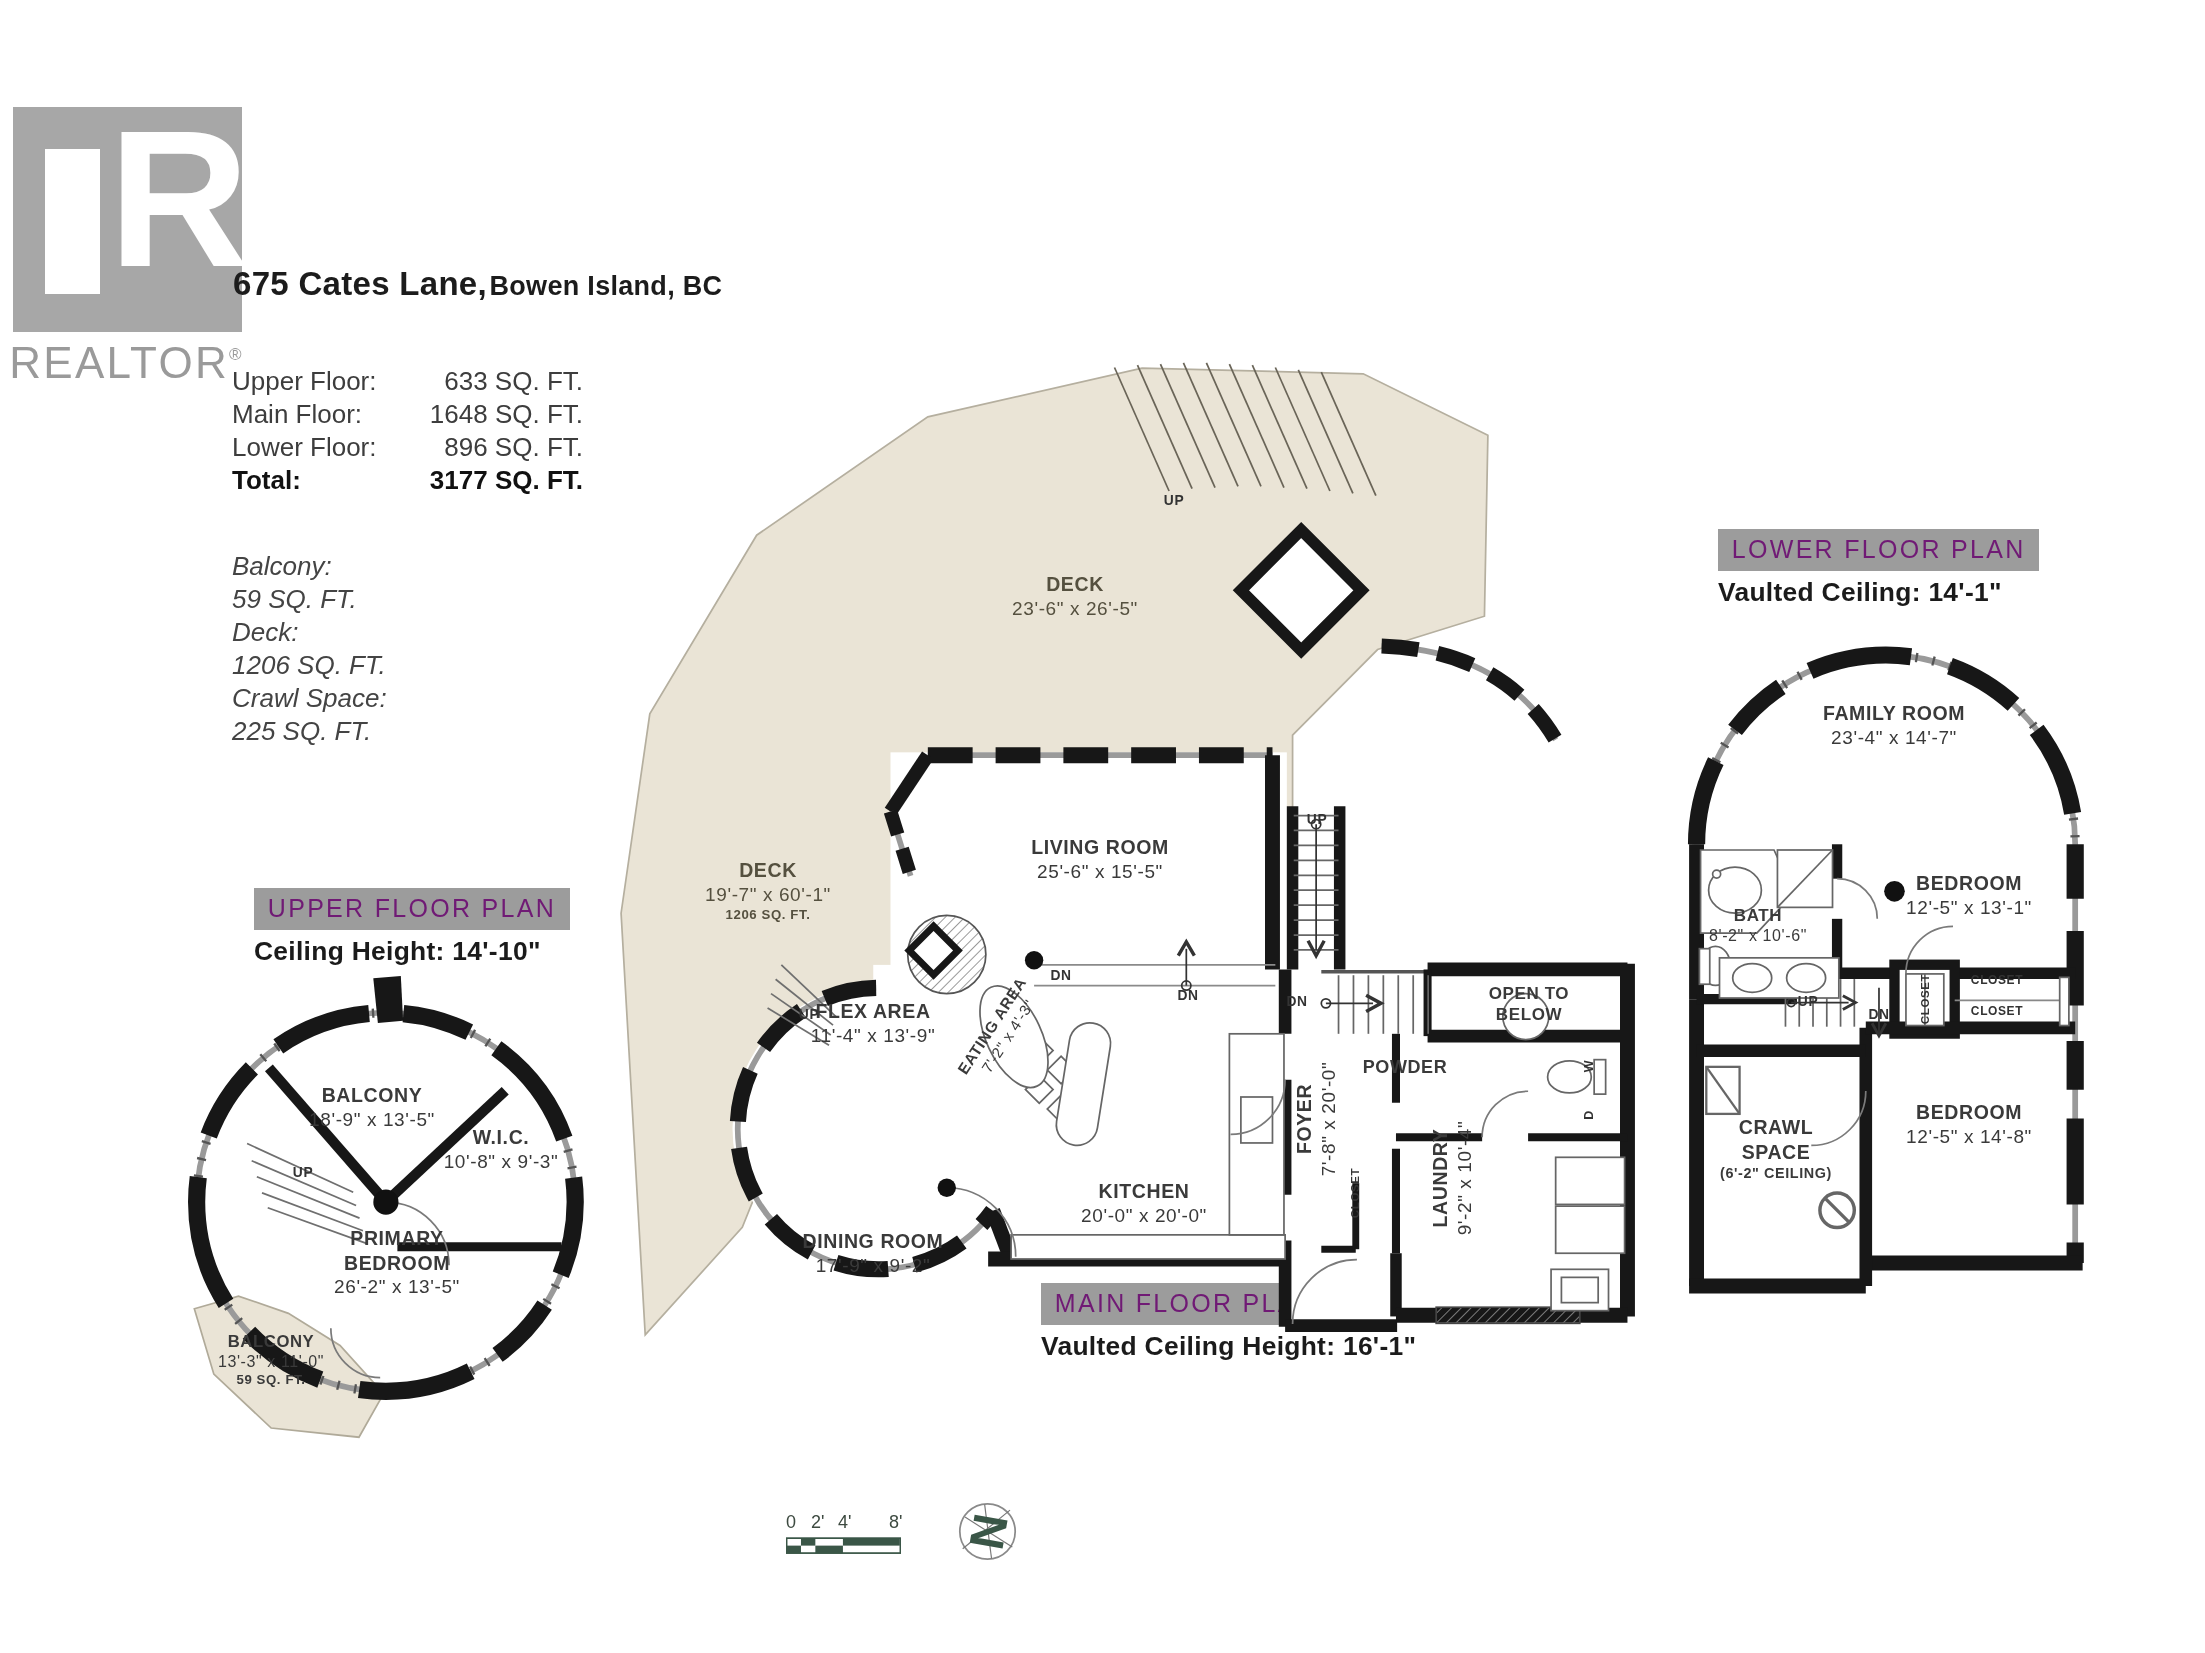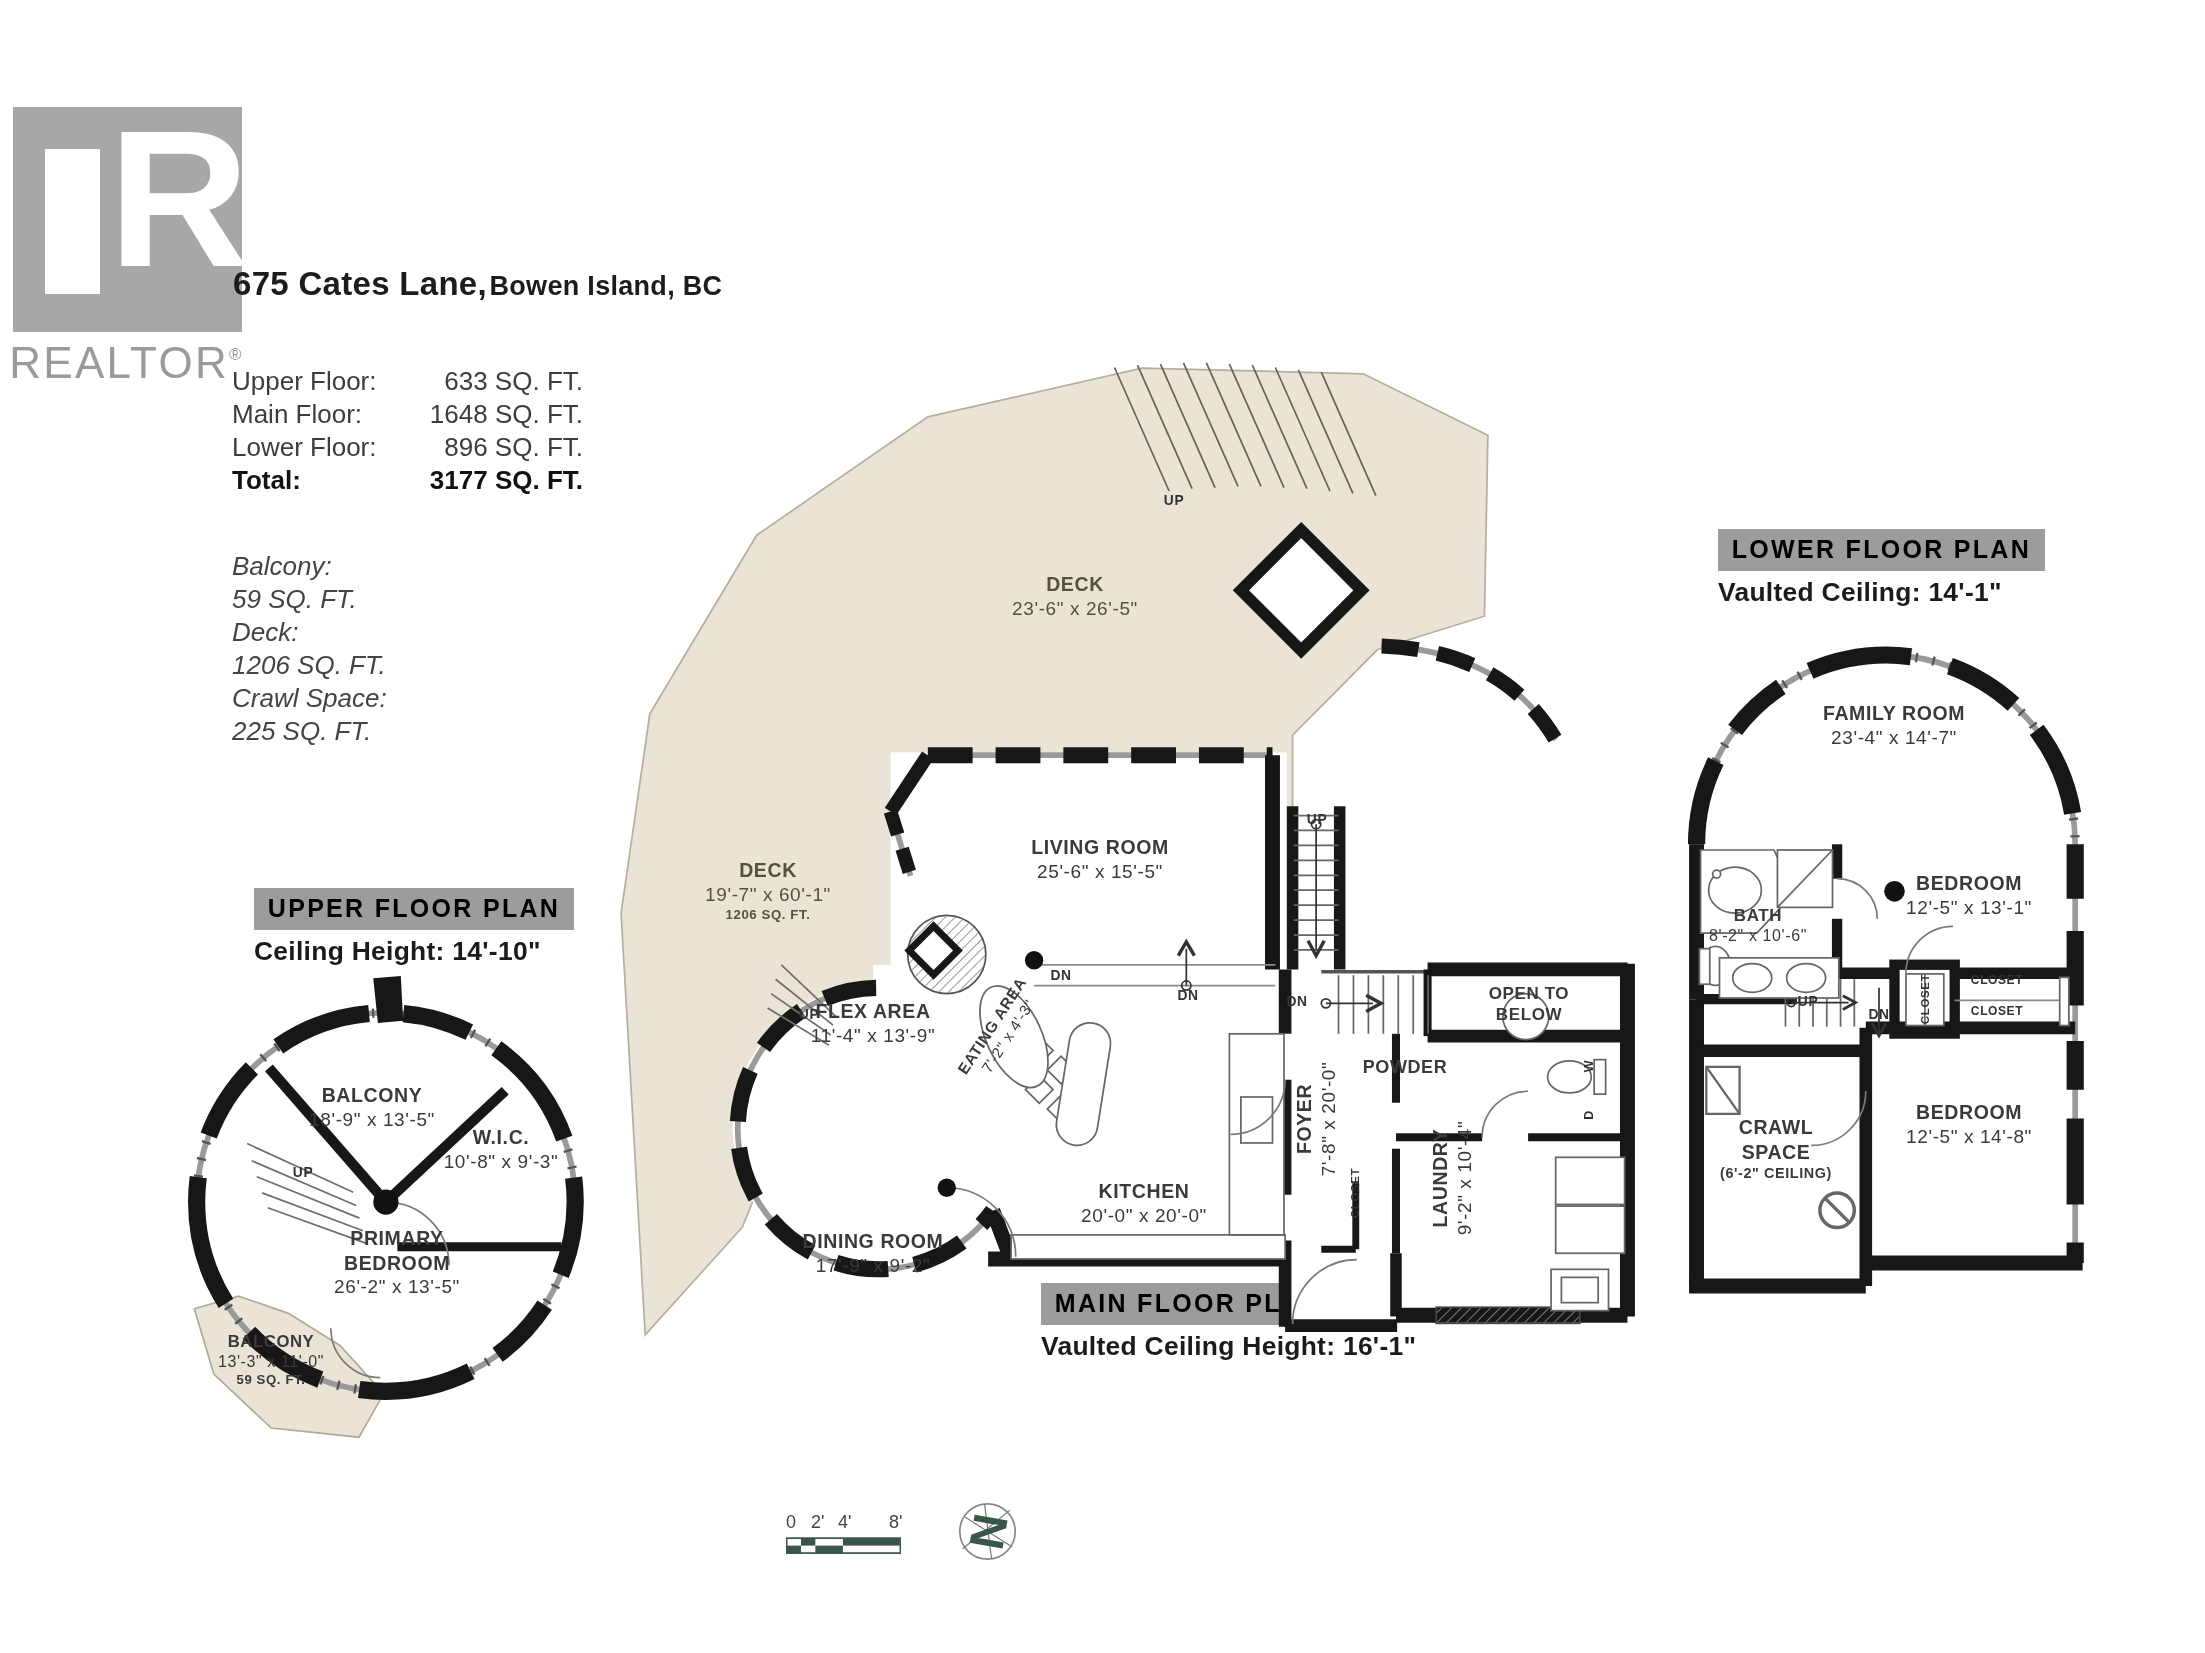--- a/index.html
+++ b/index.html
@@ -21,22 +21,22 @@
   .addr .a2{font-size:27px;font-weight:700;color:#1c1c1c;letter-spacing:0.3px;}
 
   .areas{position:absolute;left:232px;top:365px;width:351px;}
   .arow{display:flex;justify-content:space-between;font-size:26px;color:#3d3d3d;line-height:33px;}
   .arow.total{font-weight:700;color:#111;}
   .areas .gap{height:53px;}
   .arow.extra{font-style:italic;color:#444;flex-direction:column;}
 
   
   .plan-head{position:absolute;}
-  .badge{display:inline-block;background:#9c9c9c;color:#000000;font-size:25px;letter-spacing:2.3px;
-         padding:6.3px 13.8px;font-weight:700;white-space:nowrap;}
+  .badge{display:inline-block;background:#9c9c9c;color:#701a75;font-size:25px;letter-spacing:2.3px;
+         padding:6.3px 13.8px;font-weight:400;white-space:nowrap;}
   .subtitle{font-size:26.4px;font-weight:600;color:#1b1b1b;margin-top:6.9px;letter-spacing:0.3px;white-space:nowrap;}
 
   
   .rl{position:absolute;transform:translate(-50%,-50%);text-align:center;color:#3a3a3a;
       letter-spacing:0.6px;line-height:1.26;white-space:nowrap;z-index:5;}
   .rl .nm{font-size:19.5px;font-weight:600;}
   .rl .nm.wrap{white-space:normal;width:172px;margin:0 auto;}
   .rl .nm.wrap2{white-space:normal;width:115px;margin:0 auto;}
   .rl .dm{font-size:19px;font-weight:500;}
   .rl .sm{font-size:13.2px;font-weight:600;}

